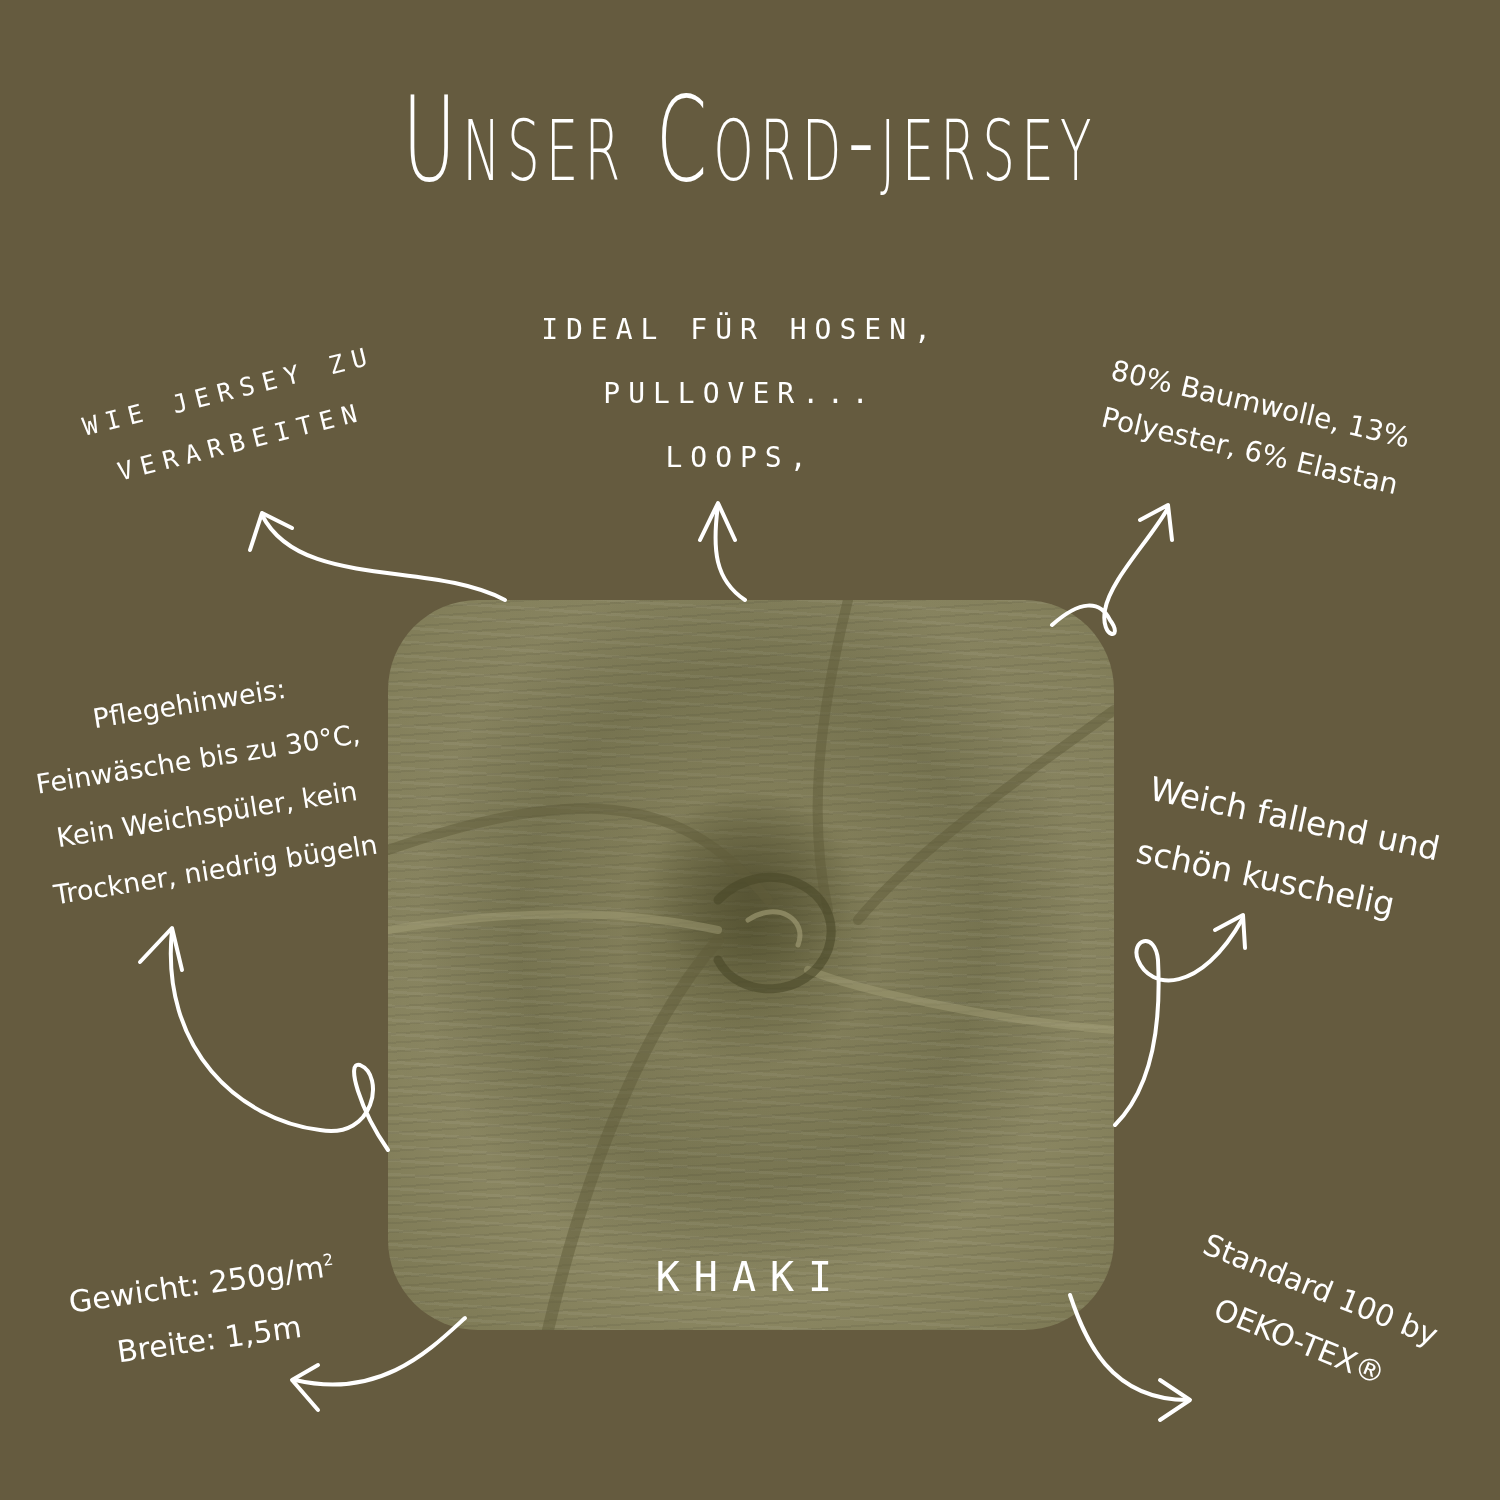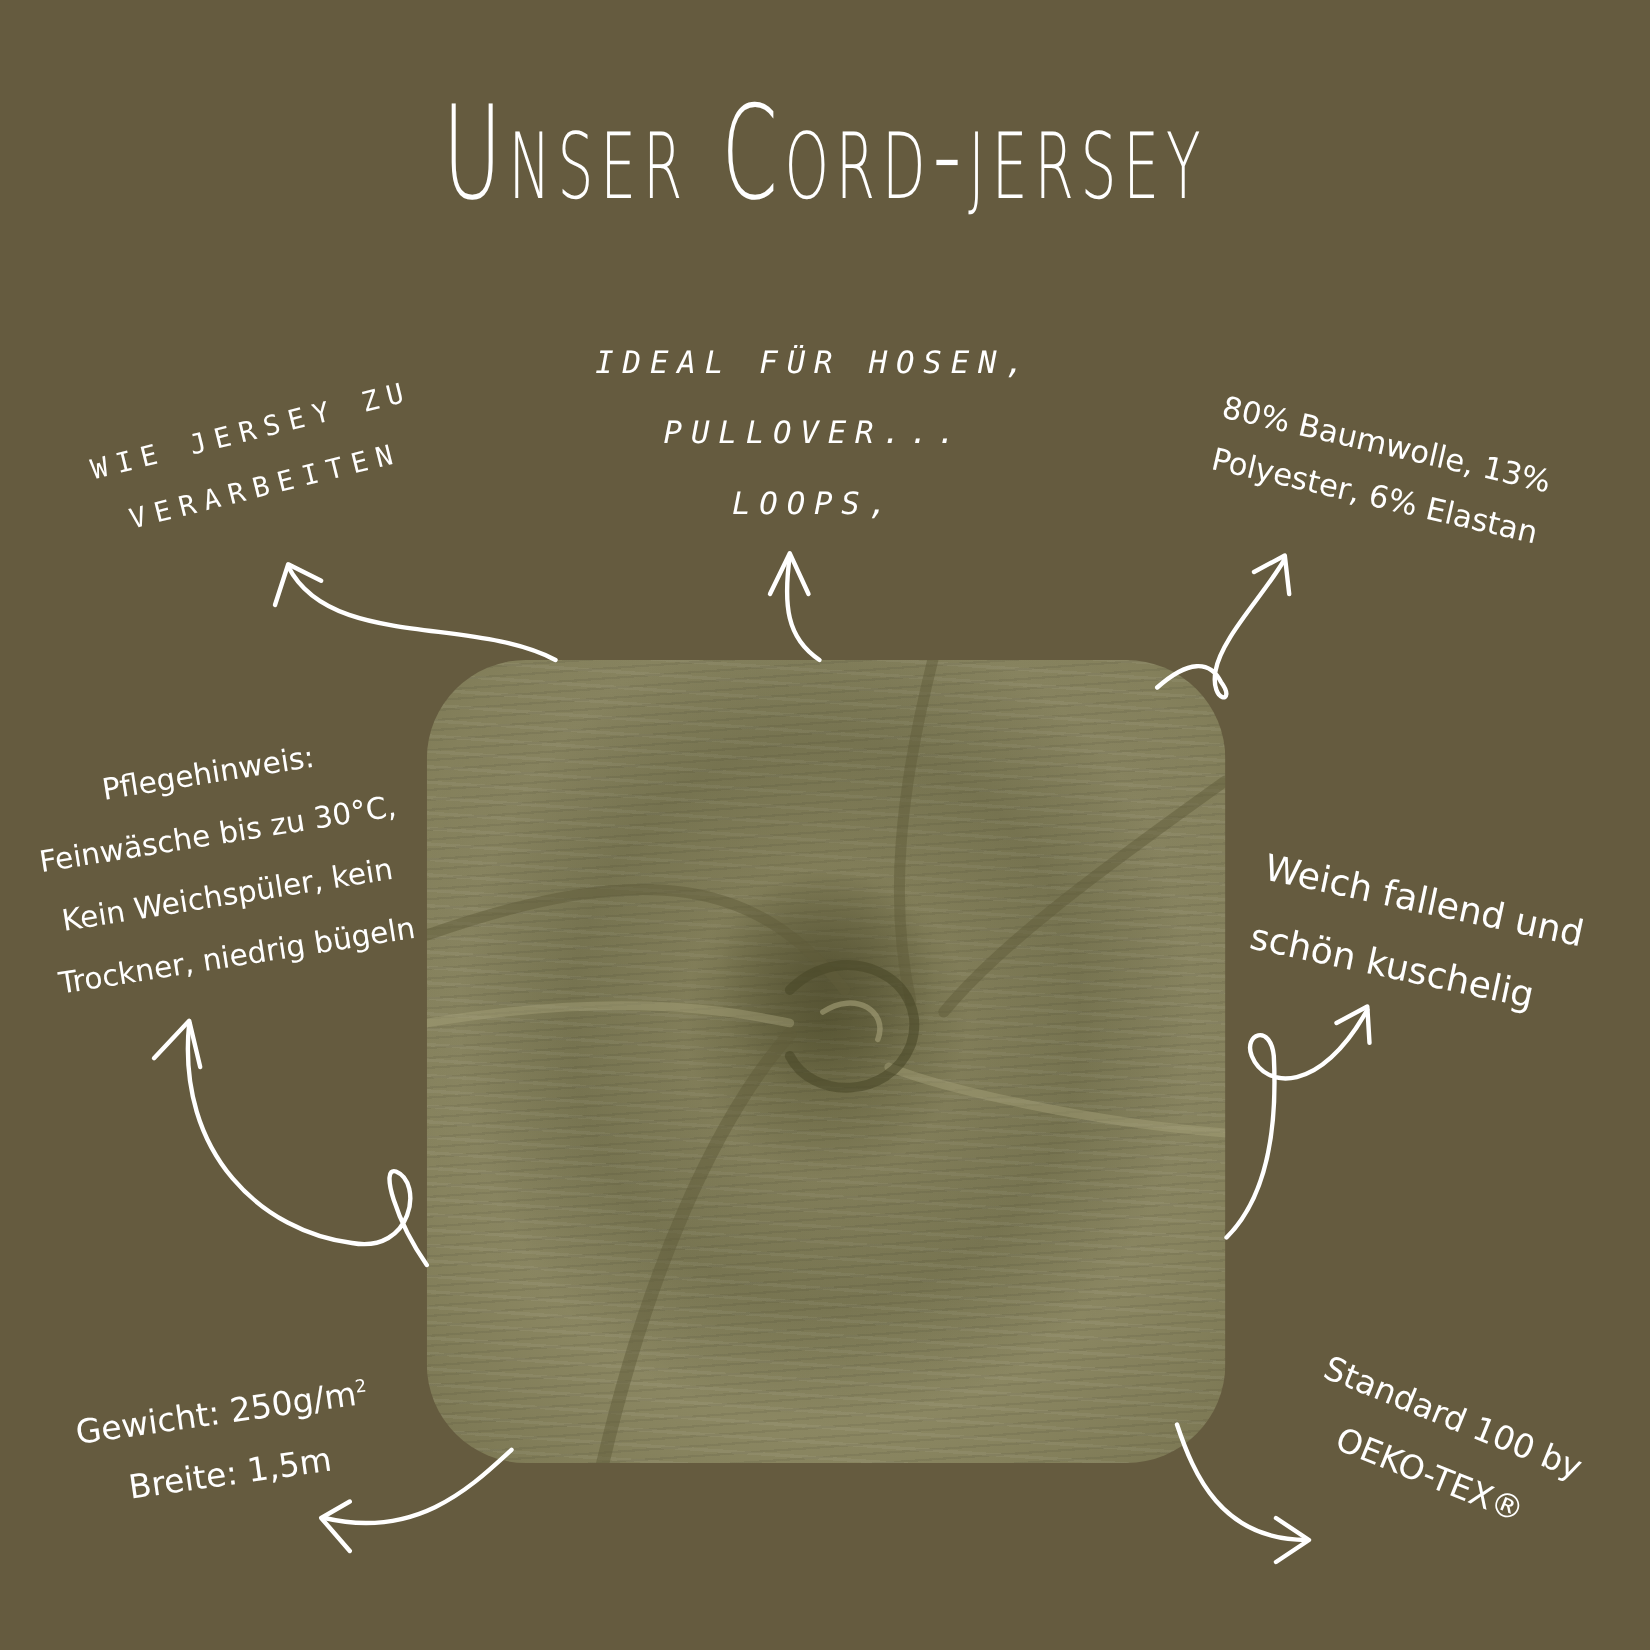--- a/index.html
+++ b/index.html
@@ -53,21 +53,21 @@
 </head>
 <body>
 
 <div class="title">Unser Cord-jersey</div>
 
 <div class="caps" style="left:70px; top:365px; width:330px; font-size:25px; line-height:52px; transform: rotate(-14deg);">
   <div>WIE JERSEY ZU</div>
   <div>VERARBEITEN</div>
 </div>
 
-<div class="caps" style="left:500px; top:298px; width:480px;font-style:italic;">
+<div class="caps" style="left:500px; top:298px; width:480px;">
   <div>IDEAL FÜR HOSEN,</div>
   <div>PULLOVER...</div>
   <div>LOOPS,</div>
 </div>
 
 <div class="hand" style="left:1070px; top:380px; width:370px; font-size:28px; line-height:48px; transform: rotate(13deg);">
   <div>80% Baumwolle, 13%</div>
   <div>Polyester, 6% Elastan</div>
 </div>
 
@@ -109,20 +109,21 @@
       <path d="M0 250 C 200 180, 300 200, 380 300" stroke="#5f5c3a" stroke-width="10" opacity="0.5"></path>
       <path d="M0 330 C 180 300, 280 320, 330 330" stroke="#a6a27a" stroke-width="8" opacity="0.45"></path>
       <path d="M460 0 C 430 120, 420 220, 440 310" stroke="#5f5c3a" stroke-width="10" opacity="0.5"></path>
       <path d="M726 110 C 600 200, 520 260, 470 320" stroke="#5f5c3a" stroke-width="10" opacity="0.5"></path>
       <path d="M726 430 C 600 420, 470 390, 420 370" stroke="#a6a27a" stroke-width="8" opacity="0.45"></path>
       <path d="M160 730 C 200 560, 260 420, 330 340" stroke="#5f5c3a" stroke-width="12" opacity="0.5"></path>
       <path d="M330 300 C 380 250, 460 290, 440 350 C 420 400, 350 400, 330 360" stroke="#4a4828" stroke-width="9" opacity="0.6"></path>
       <path d="M360 320 C 390 300, 420 320, 410 345" stroke="#a6a27a" stroke-width="5" opacity="0.6"></path>
     </g>
   </svg>
+  <div class="photo-label">KHAKI</div>
 </div>
 
 <svg class="arrows" width="1500" height="1500" viewBox="0 0 1500 1500">
   <g class="arrow">
     <path d="M505 600 C 430 560, 300 590, 262 515"></path>
     <path d="M250 550 L 262 513 L 292 528"></path>
   </g>
   <g class="arrow">
     <path d="M745 600 C 715 580, 712 550, 718 505"></path>
     <path d="M700 540 L 718 503 L 735 540"></path>

